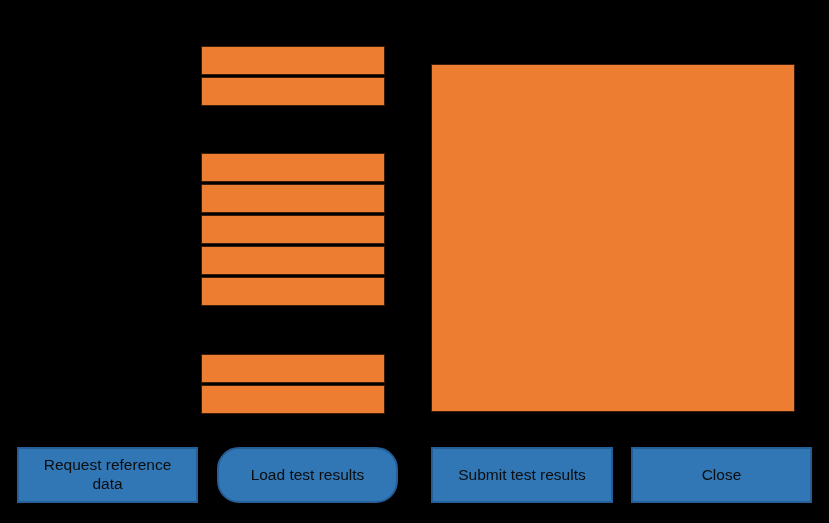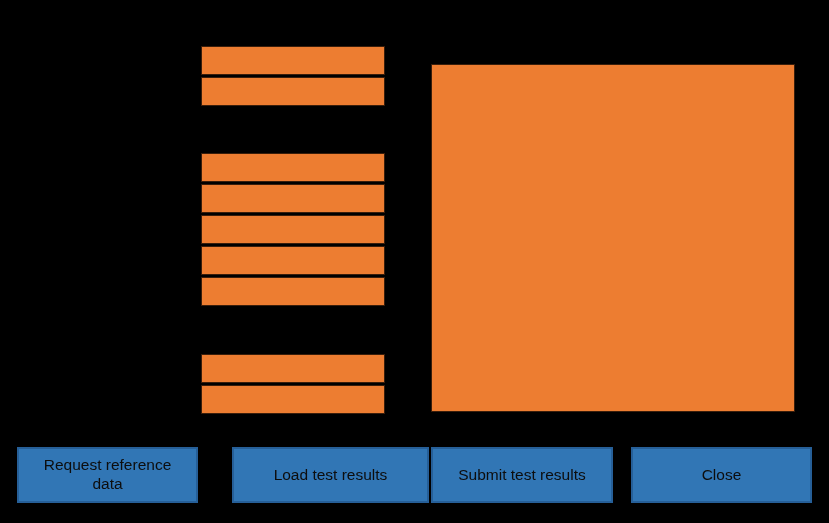--- a/index.html
+++ b/index.html
@@ -55,21 +55,21 @@
     font-size: 15.5px;
     line-height: 1.22;
     display: flex;
     align-items: center;
     justify-content: center;
     text-align: center;
     padding: 2px 8px;
     cursor: pointer;
   }
   .btn-1 { left: 17px;  width: 181px; padding-left: 8px; }
-  .btn-2 { left: 232px; width: 197px; }
+  .btn-2 { left: 217px; width: 181px; border-radius: 22px; }
   .btn-3 { left: 431px; width: 182px; }
   .btn-4 { left: 631px; width: 181px; }
 </style>
 </head>
 <body>
 
 <div class="canvas">
 
   <div class="field-group group-top">
     <div class="field-row"></div>

